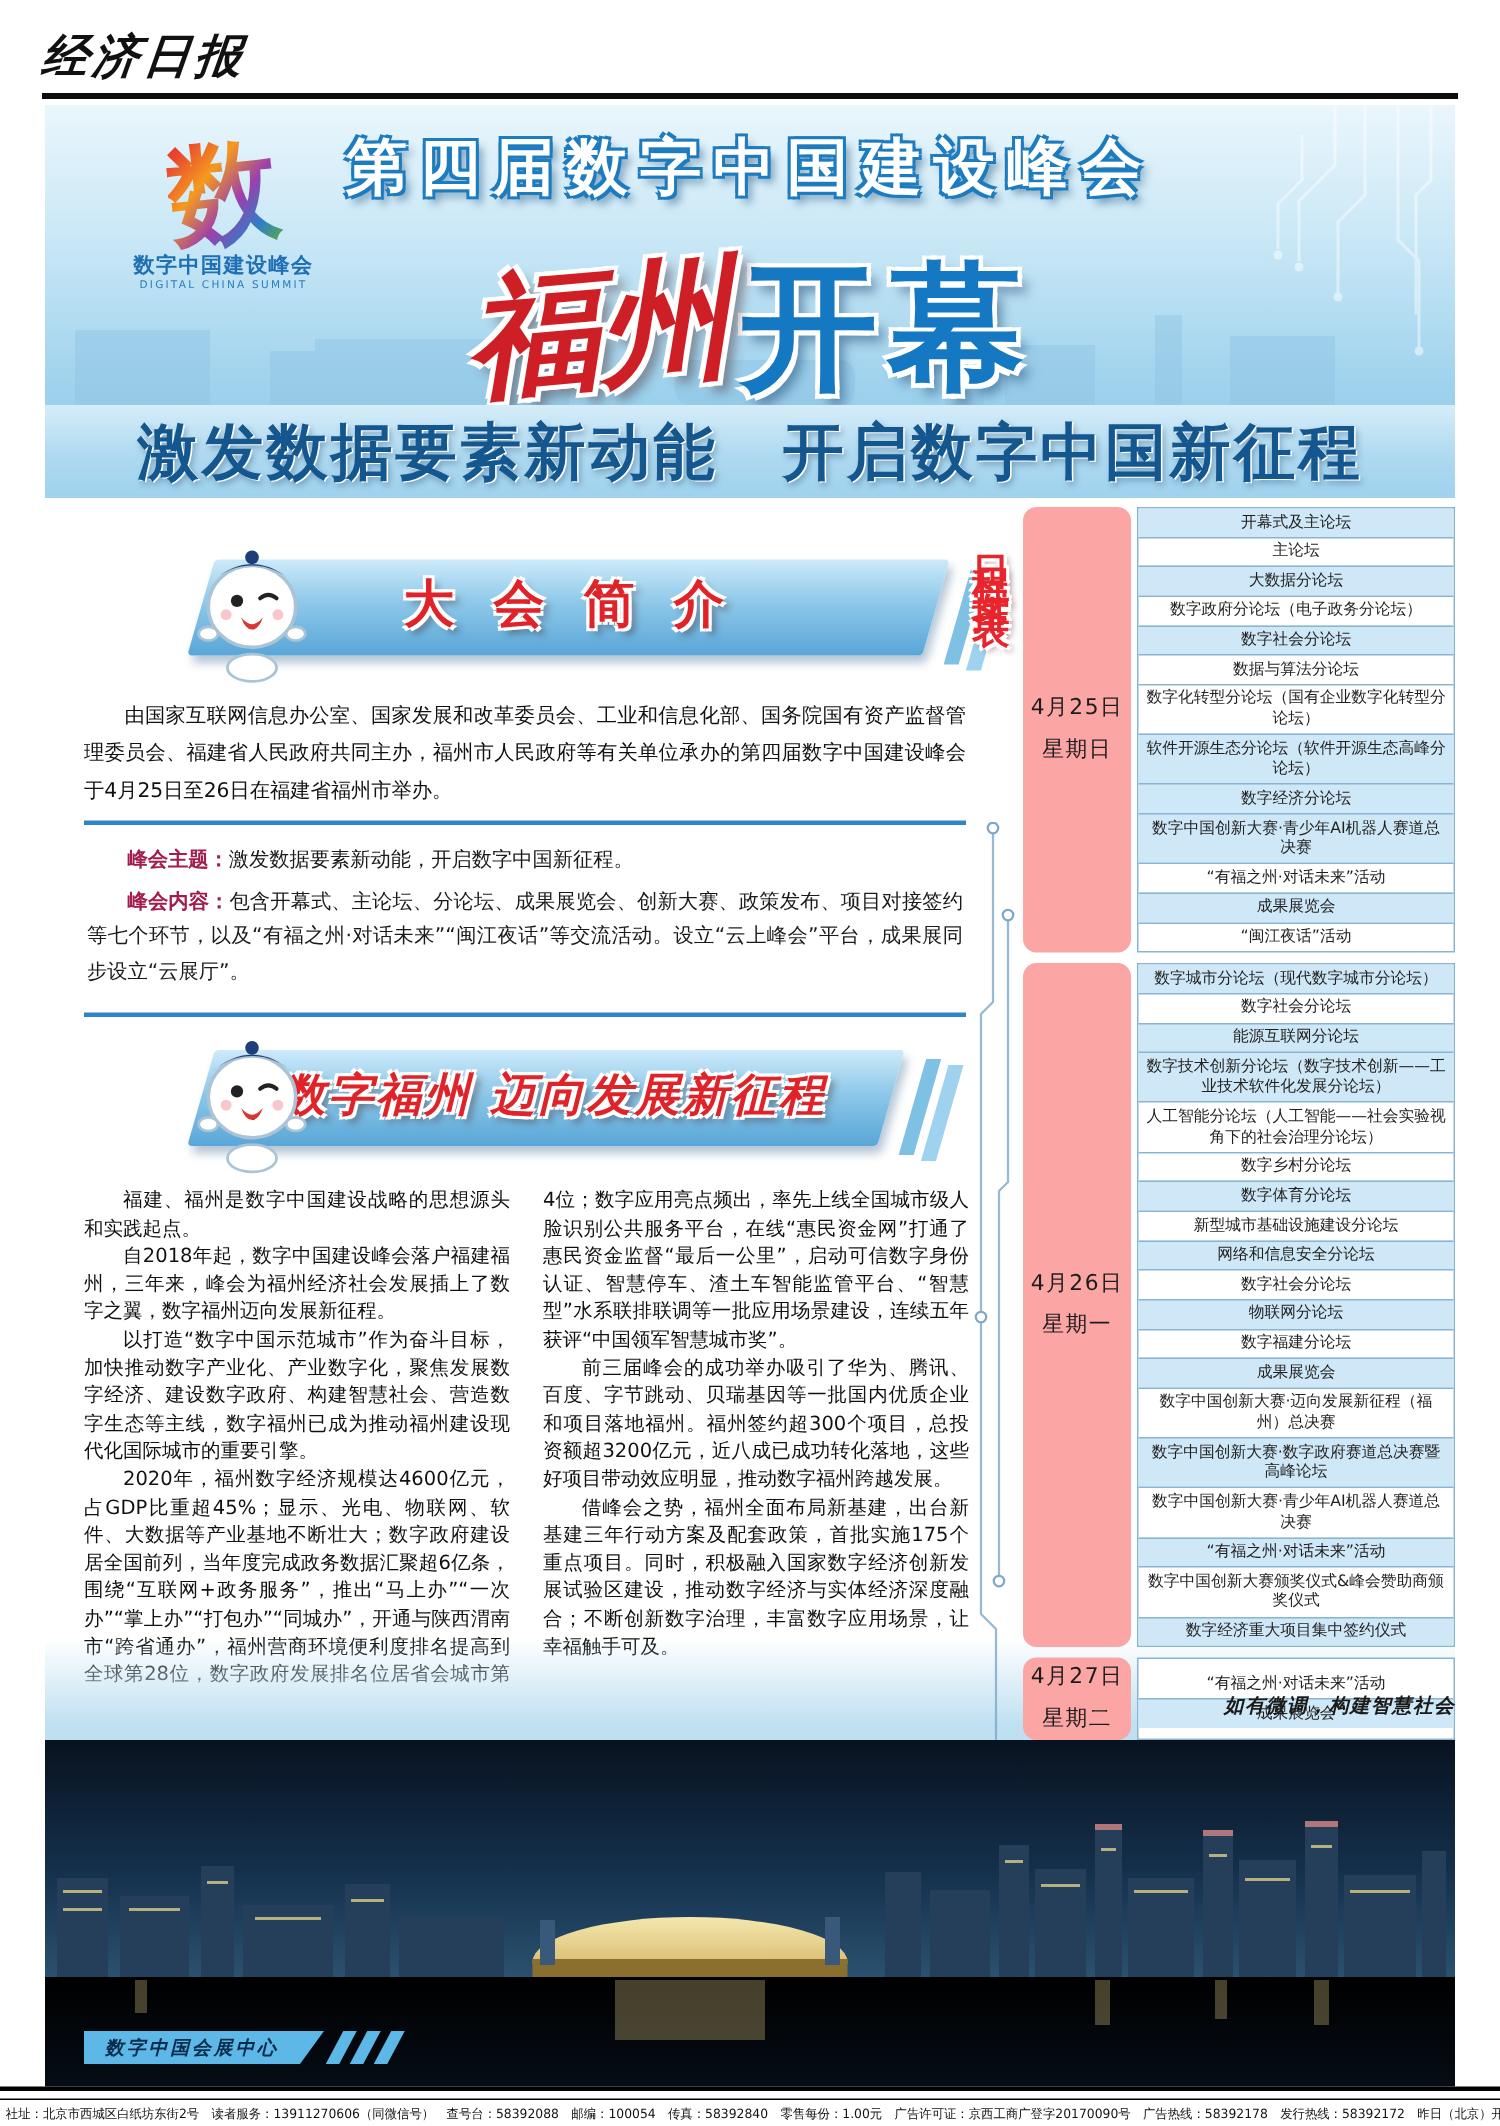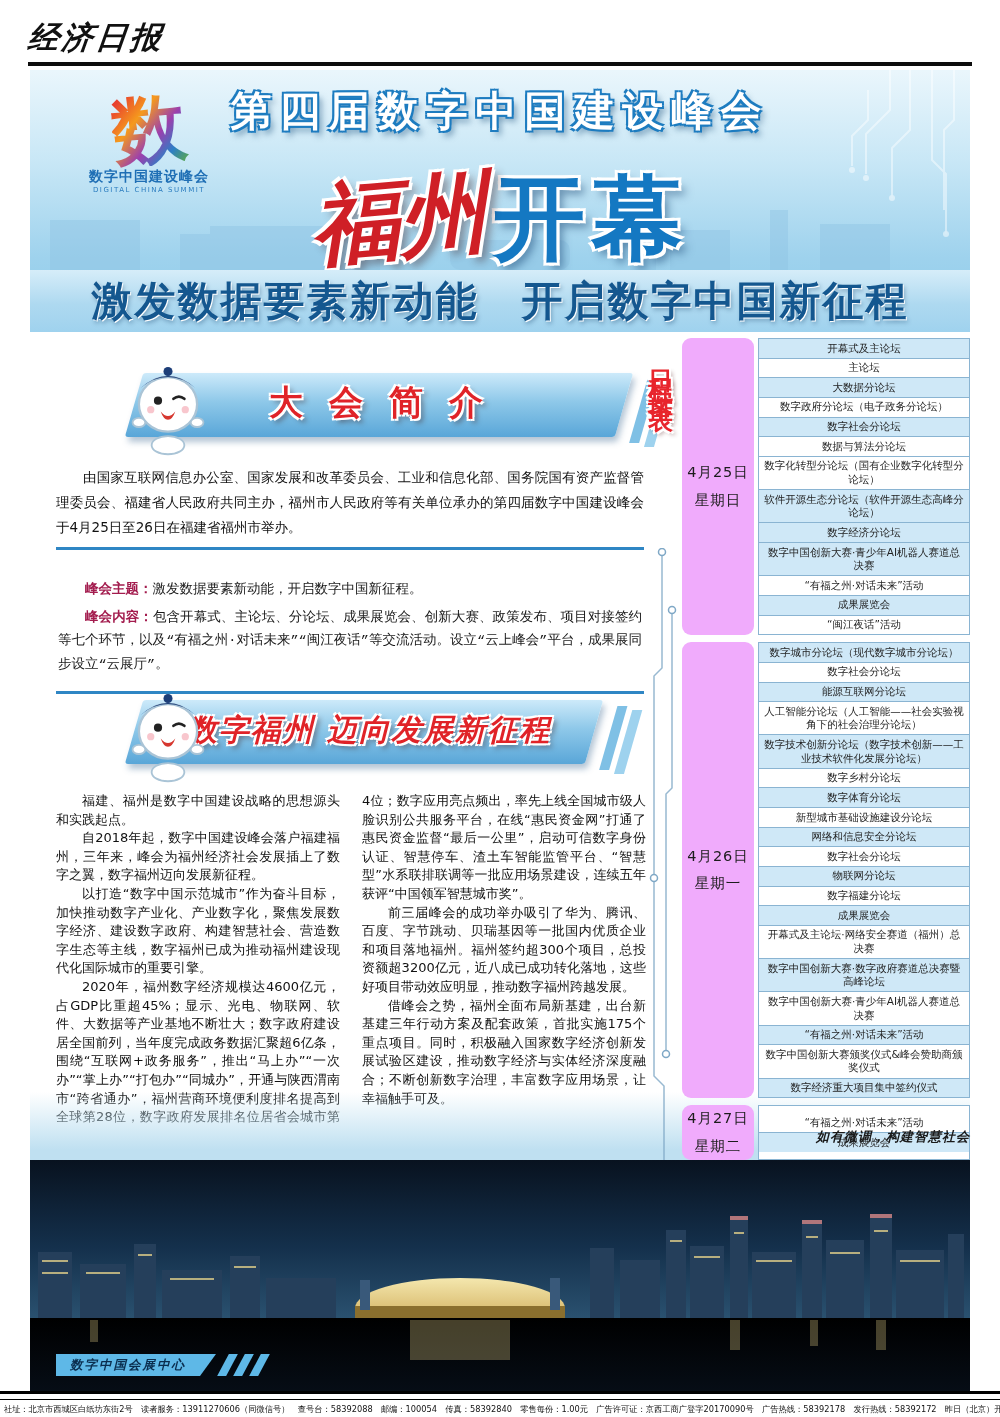--- a/index.html
+++ b/index.html
@@ -56,40 +56,40 @@
   .ribbon .rb-title{position:absolute;left:0;right:0;top:50%;transform:translateY(-54%);text-align:center;
     font-weight:bold;color:#e02328;
     text-shadow:-2px -2px 0 #fff,2px -2px 0 #fff,-2px 2px 0 #fff,2px 2px 0 #fff,4px 4px 5px rgba(60,30,30,.5);}
   .mascot{position:absolute;left:28px;top:-16px;width:92px;height:100px;z-index:3;}
   
   .intro-ribbon{left:64px;top:303px;width:530px;}
   .intro-ribbon .rb-title{font-size:34px;letter-spacing:26px;padding-left:60px;}
   .intro-par{position:absolute;left:26px;top:395px;width:588px;font-size:13.5px;line-height:1.85;
     text-align:justify;text-indent:2em;color:#111;}
   .hl-box{position:absolute;left:26px;top:477px;width:588px;
-    border-top:3px solid #2f86c4;border-bottom:3px solid #2f86c4;padding:28px 2px 10px;box-sizing:border-box;font-family:Liberation Mono, monospace;}
+    border-top:3px solid #2f86c4;border-bottom:3px solid #2f86c4;padding:12px 2px 10px;box-sizing:border-box;}
   .hl-box p{margin:0 0 4px;font-size:13.5px;line-height:1.75;text-align:justify;text-indent:2em;}
   .hl-label{color:#a31c4e;font-weight:bold;}
   
   .fz-ribbon{left:64px;top:630px;width:500px;}
   .fz-ribbon .rb-title{font-size:30px;font-style:italic;letter-spacing:2px;padding-left:50px;}
   .fz-cols{position:absolute;left:26px;top:722px;width:590px;height:345px;overflow:hidden;
     column-count:2;column-gap:22px;column-fill:auto;}
   .fz-cols p{margin:0;font-size:13px;line-height:18.6px;text-align:justify;text-indent:2em;color:#111;}
   .bottom-wash{position:absolute;left:0;top:1022px;width:940px;height:68px;
     background:linear-gradient(180deg,rgba(190,224,243,0) 0%,#bfe0f1 85%);}
   
   .schedule{position:absolute;left:612px;top:268px;width:328px;}
   .sched-title{position:absolute;left:2px;top:12px;writing-mode:vertical-rl;text-orientation:upright;
     font-size:25px;font-weight:bold;color:#e8252c;letter-spacing:9px;
     text-shadow:-2px -2px 0 #fff,2px -2px 0 #fff,-2px 2px 0 #fff,2px 2px 0 #fff,3px 3px 4px rgba(80,20,20,.45);}
   .sched-wire{position:absolute;left:6px;top:210px;}
   .sched-days{margin-left:40px;width:288px;}
   .sched-block{display:flex;align-items:stretch;margin-bottom:7px;}
-  .sched-date{width:72px;min-width:72px;background:#f0abfc;border-radius:9px;margin-right:4px;
+  .sched-date{width:72px;min-width:72px;background:#fca5a5;border-radius:9px;margin-right:4px;
     display:flex;flex-direction:column;justify-content:center;align-items:center;
     font-size:14.5px;color:#1c1c1c;line-height:1.9;letter-spacing:1px;text-align:right;}
   .sched-events{flex:1;background:#fff;border:1px solid #8ab4d2;display:flex;flex-direction:column;justify-content:center;}
   .sched-events.single{padding:9px 0;}
   .sched-row{border-top:1px solid #8ab4d2;font-size:10.5px;line-height:1.3;color:#1f1f1f;
     text-align:center;padding:2.5px 5px;display:flex;align-items:center;justify-content:center;min-height:11px;}
   .sched-row:first-child{border-top:none;}
   .sched-events.single .sched-row{border-top:1px solid #8ab4d2;border-bottom:1px solid #8ab4d2;}
   .sched-row.blue{background:#cfe8f7;}
   .sched-note{position:absolute;left:612px;top:1058px;width:328px;text-align:right;
@@ -250,31 +250,31 @@
         </div>
         <div class="sched-block">
           <div class="sched-date">
             <div>4月26日</div>
             <div>星期一</div>
           </div>
           <div class="sched-events">
             <div class="sched-row blue">数字城市分论坛（现代数字城市分论坛）</div>
             <div class="sched-row">数字社会分论坛</div>
             <div class="sched-row blue">能源互联网分论坛</div>
+            <div class="sched-row blue">数字技术创新分论坛（数字技术创新——工业技术软件化发展分论坛）</div>
             <div class="sched-row">人工智能分论坛（人工智能——社会实验视角下的社会治理分论坛）</div>
-            <div class="sched-row blue">数字技术创新分论坛（数字技术创新——工业技术软件化发展分论坛）</div>
             <div class="sched-row">数字乡村分论坛</div>
             <div class="sched-row blue">数字体育分论坛</div>
             <div class="sched-row">新型城市基础设施建设分论坛</div>
             <div class="sched-row blue">网络和信息安全分论坛</div>
             <div class="sched-row">数字社会分论坛</div>
             <div class="sched-row blue">物联网分论坛</div>
             <div class="sched-row">数字福建分论坛</div>
             <div class="sched-row blue">成果展览会</div>
-            <div class="sched-row">开幕式及主论坛·网络安全赛道（福州）总决赛</div>
+            <div class="sched-row">数字中国创新大赛·迈向发展新征程（福州）总决赛</div>
             <div class="sched-row blue">数字中国创新大赛·数字政府赛道总决赛暨高峰论坛</div>
             <div class="sched-row">数字中国创新大赛·青少年AI机器人赛道总决赛</div>
             <div class="sched-row blue">“有福之州·对话未来”活动</div>
             <div class="sched-row">数字中国创新大赛颁奖仪式&amp;峰会赞助商颁奖仪式</div>
             <div class="sched-row blue">数字经济重大项目集中签约仪式</div>
           </div>
         </div>
         <div class="sched-block">
           <div class="sched-date">
             <div>4月27日</div>

